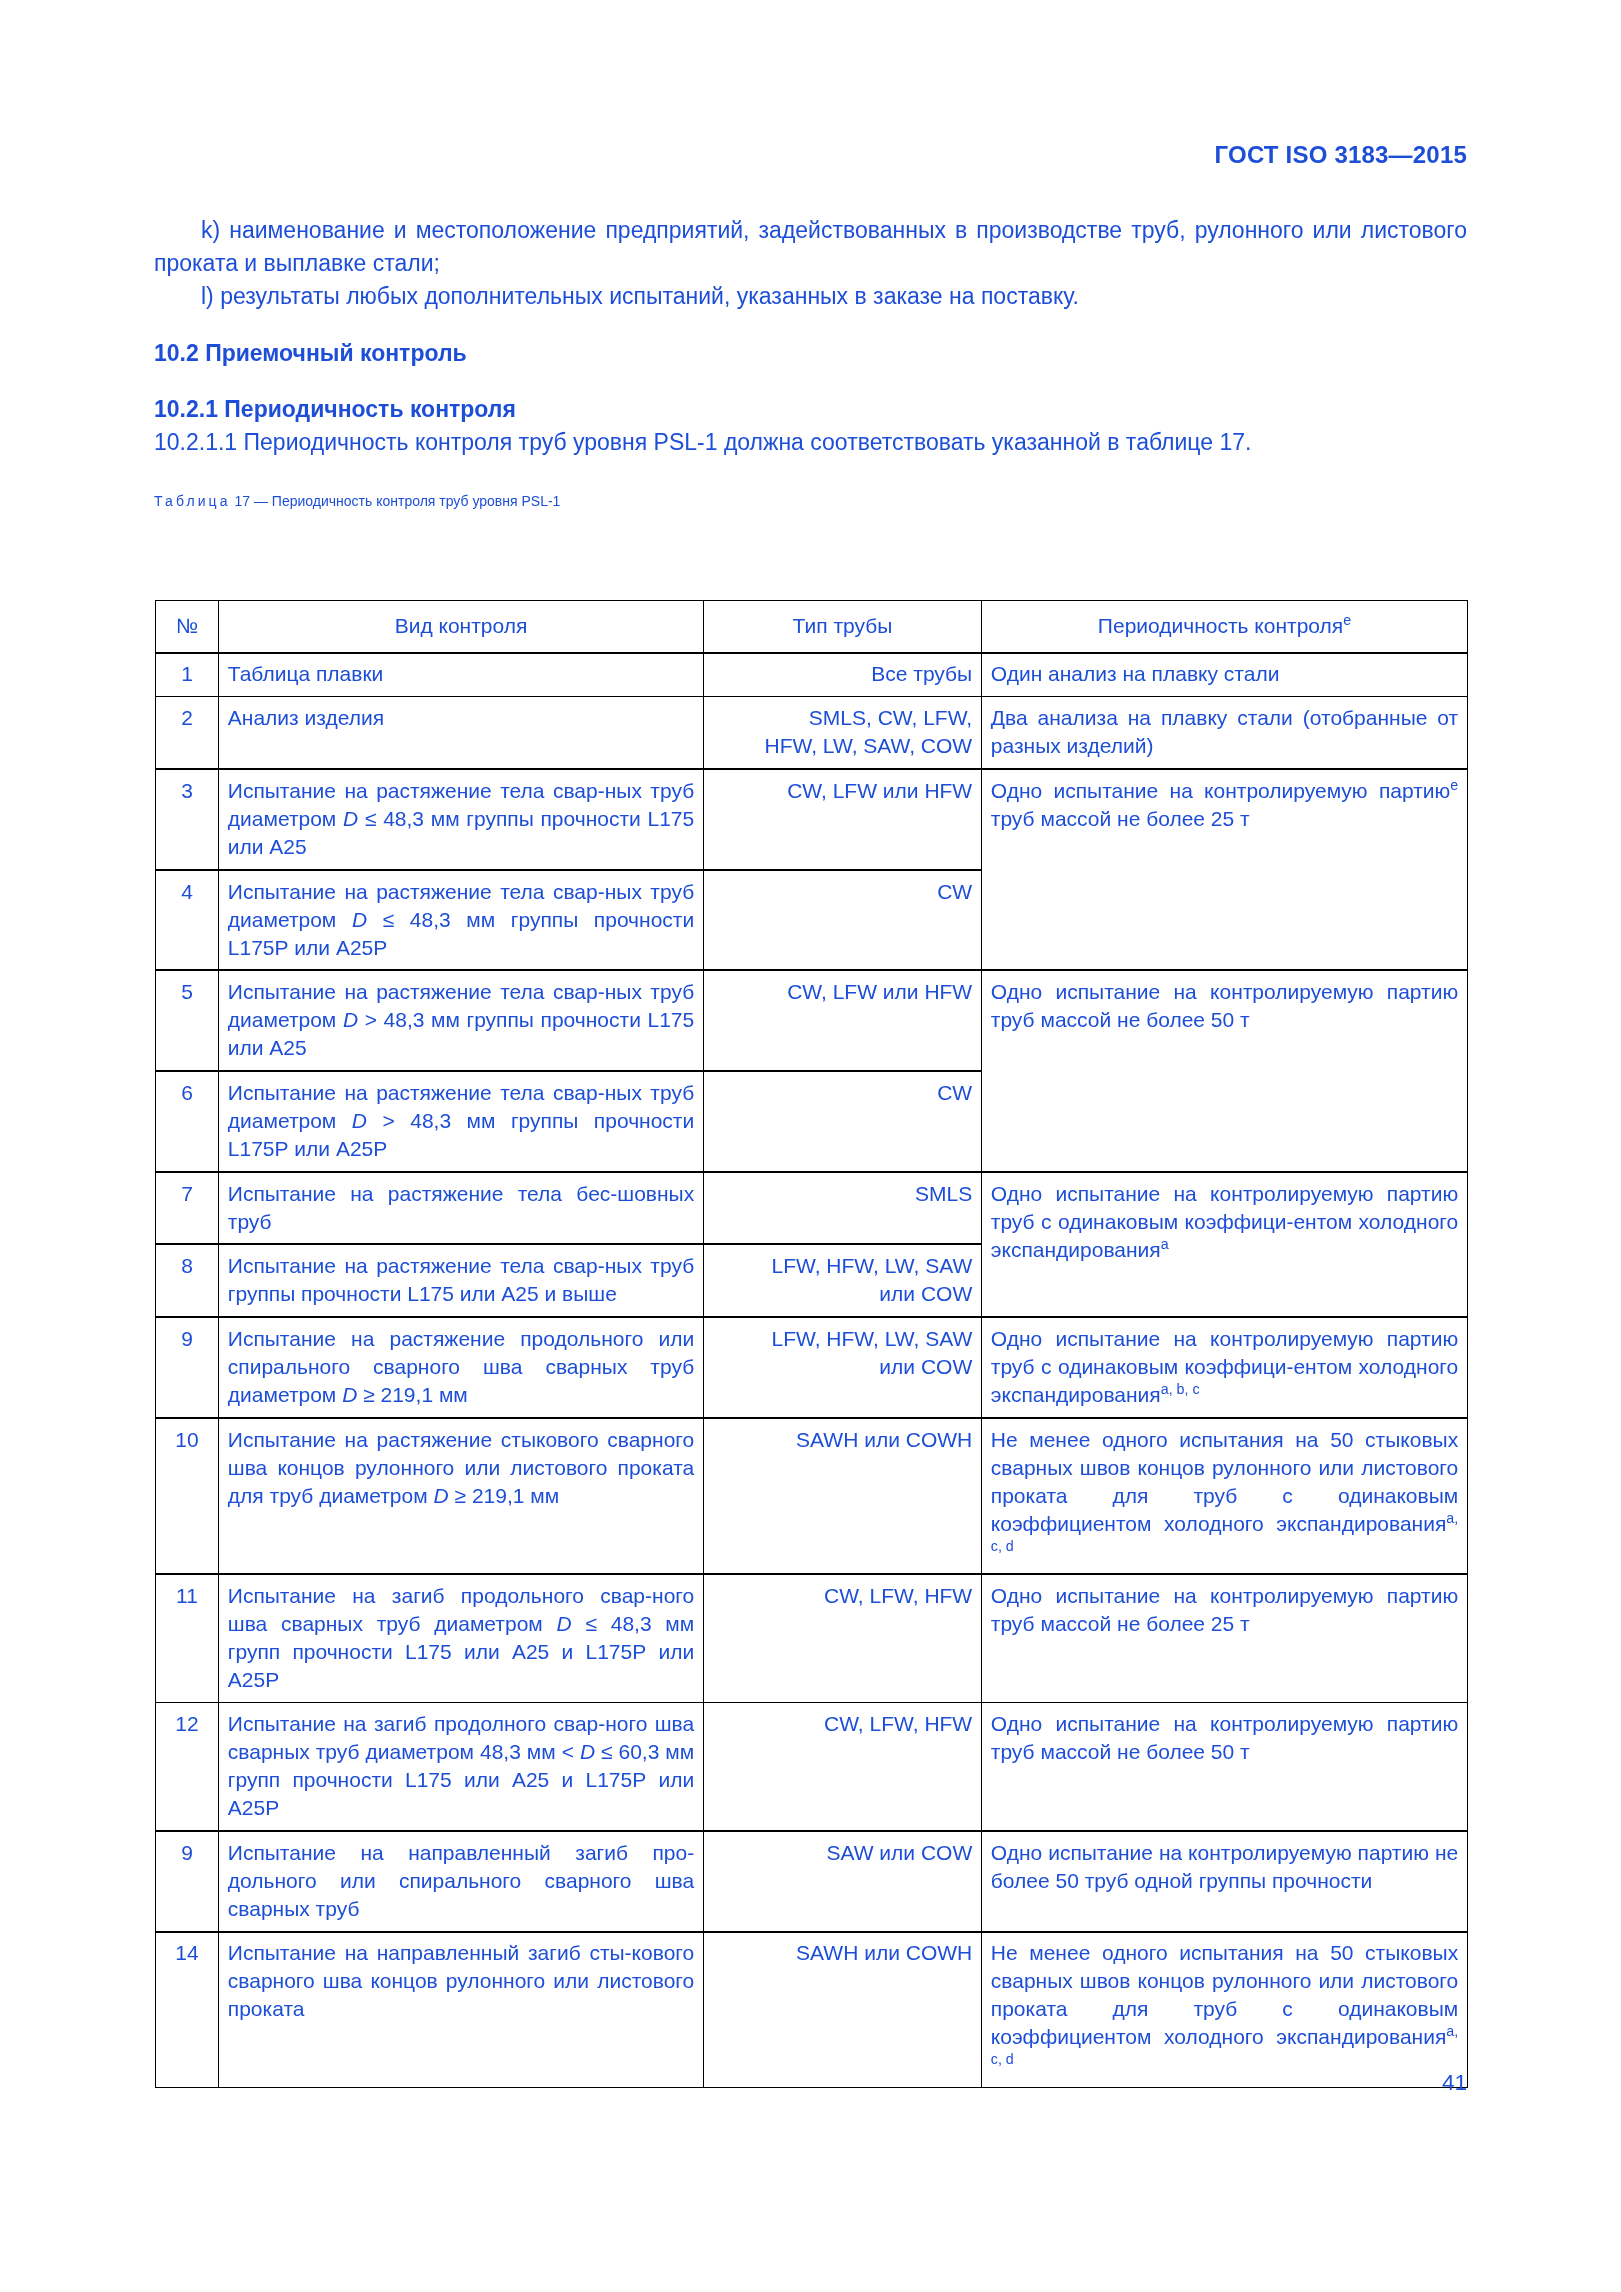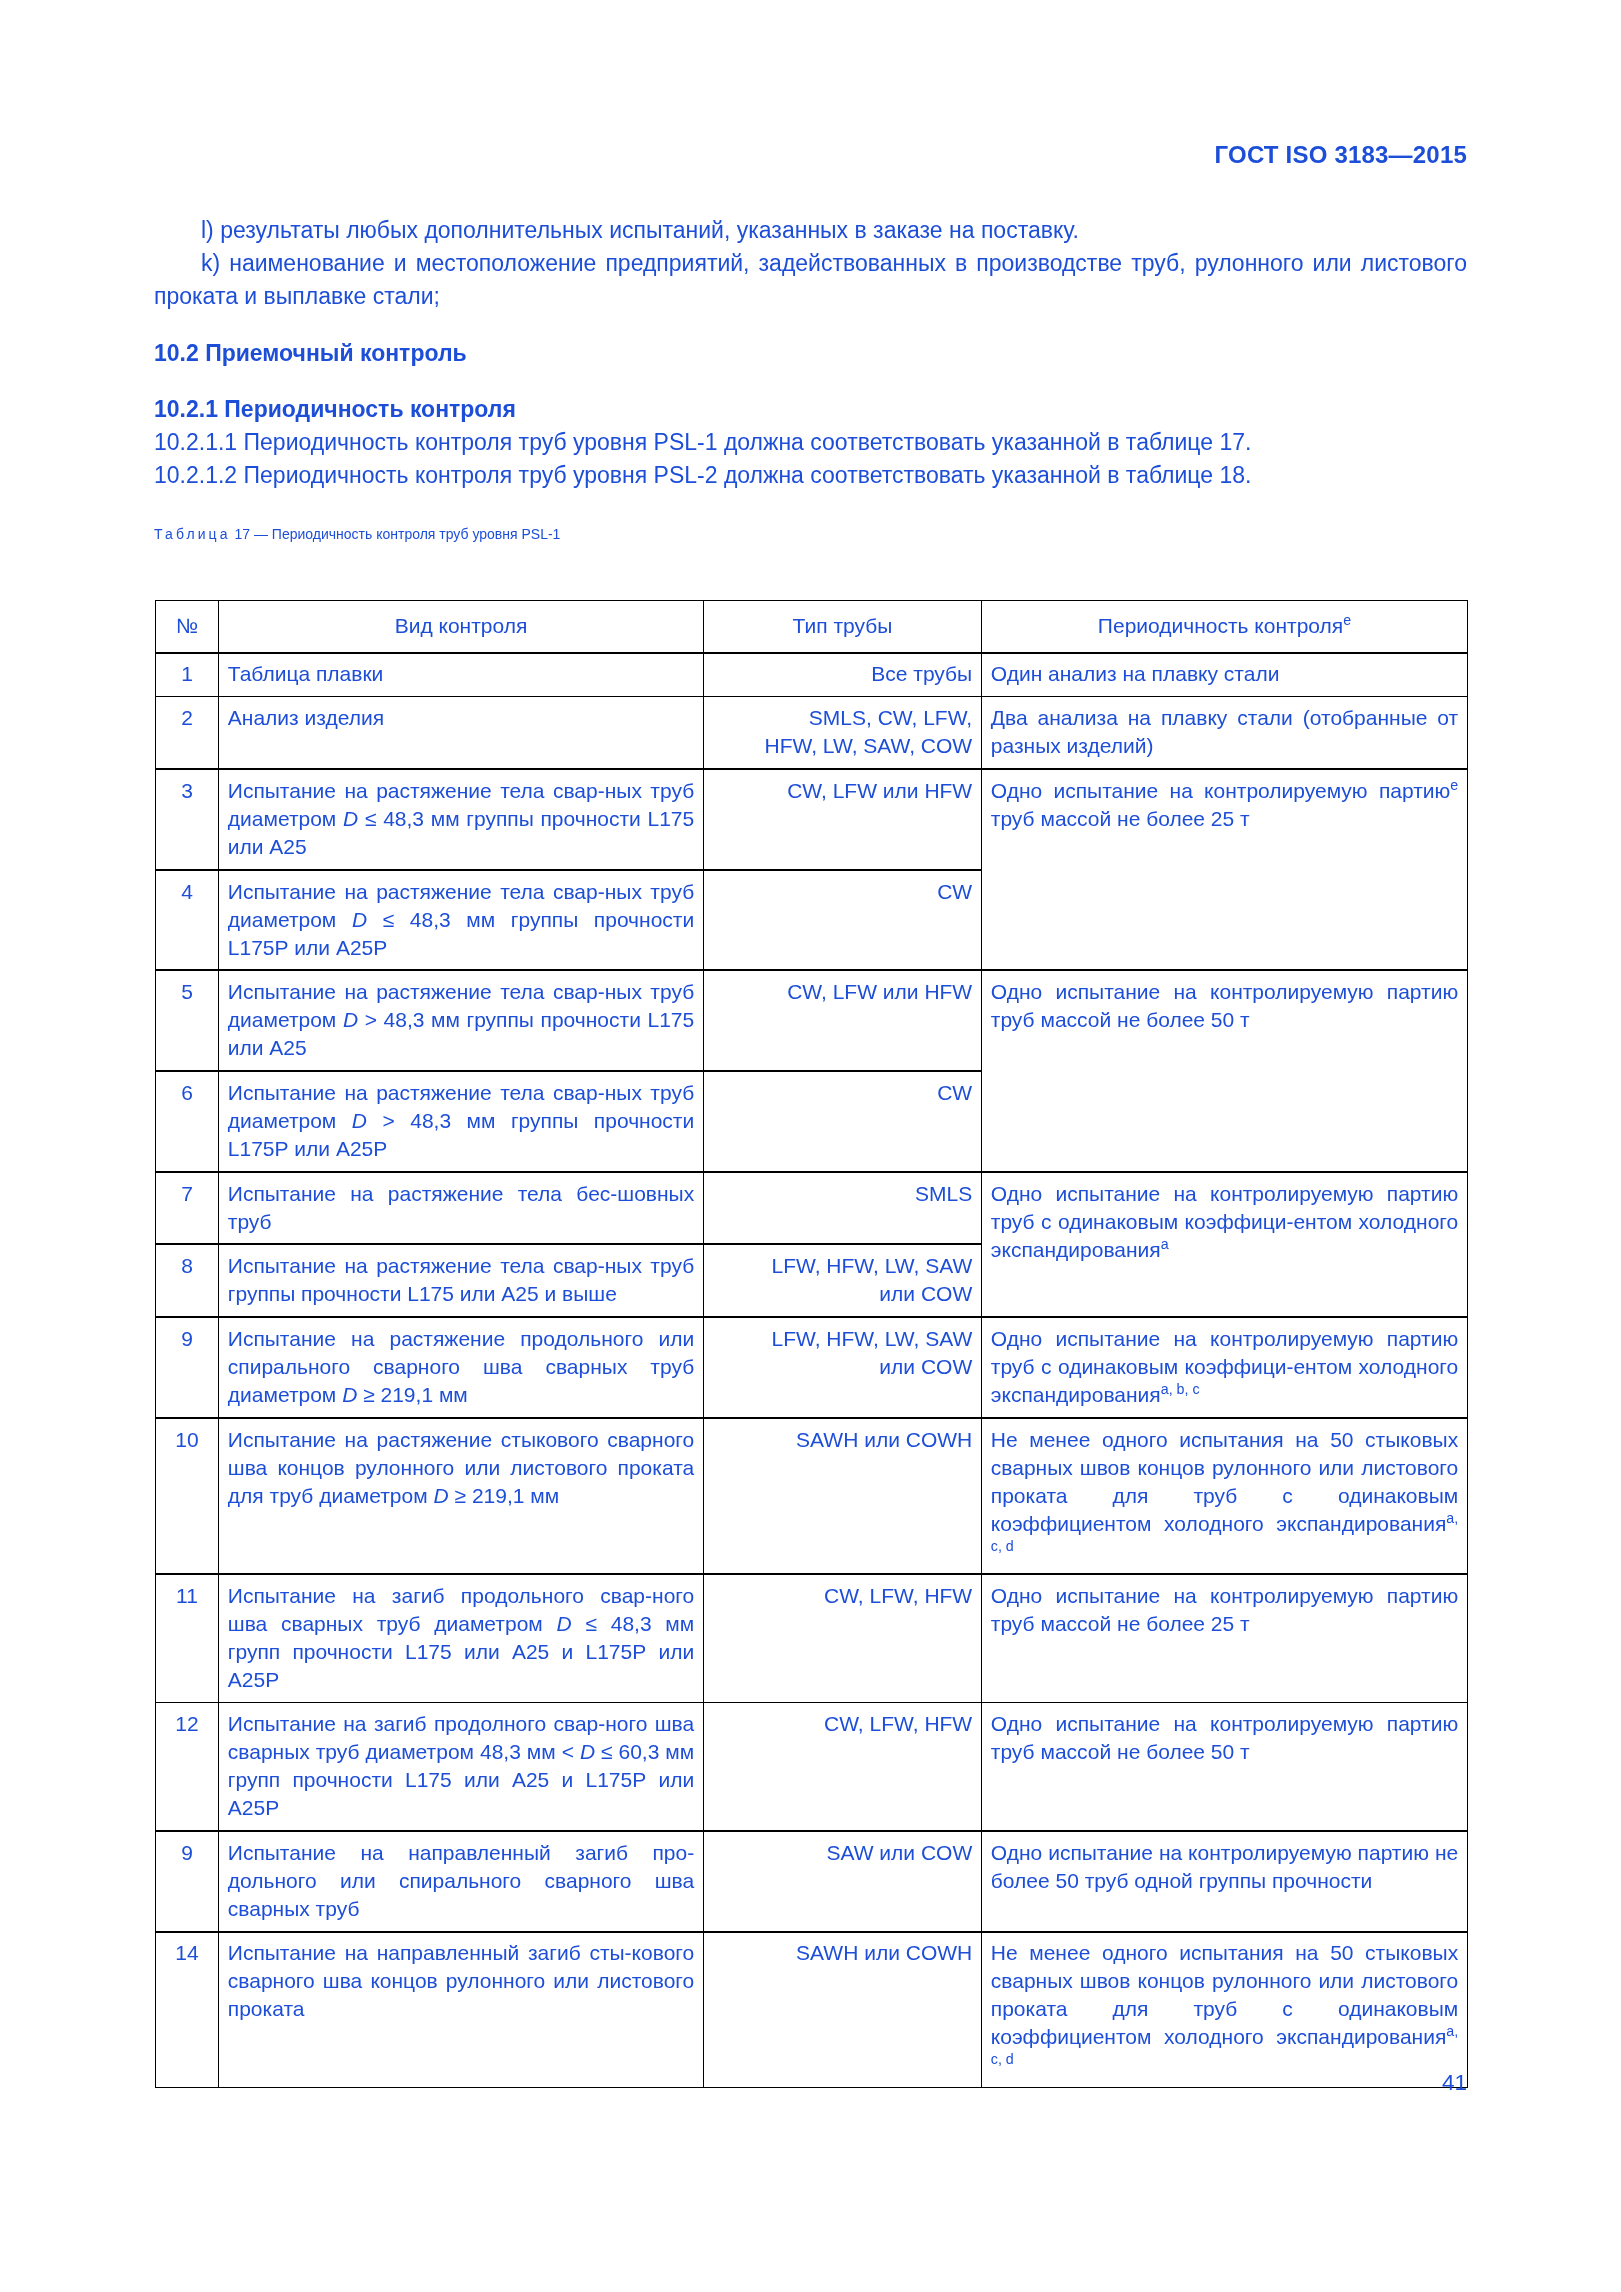--- a/index.html
+++ b/index.html
@@ -140,28 +140,27 @@
   }
 </style>
 </head>
 <body>
 
 <div class="page">
 
   <div class="running-head">ГОСТ ISO 3183—2015</div>
 
   <div class="body-block">
+    <p class="para indent">k)  наименование и местоположение предприятий, задействованных в производстве труб, рулонного или листового проката и выплавке стали;</p>
     <p class="para indent">l)  результаты любых дополнительных испытаний, указанных в заказе на поставку.</p>
-    <p class="para indent">k)  наименование и местоположение предприятий, задействованных в производстве труб, рулонного или листового проката и выплавке стали;</p>
     <div class="sp-24"></div>
     <h3 class="heading">10.2 Приемочный контроль</h3>
     <div class="sp-24"></div>
     <h3 class="heading">10.2.1 Периодичность контроля</h3>
     <p class="para noindent">10.2.1.1 Периодичность контроля труб уровня PSL-1 должна соответствовать указанной в таблице 17.</p>
-    <p class="para noindent">10.2.1.2 Периодичность контроля труб уровня PSL-2 должна соответствовать указанной в таблице 18.</p>
     <div class="sp-28"></div>
     <div class="table-caption">
       <span class="cap-word">Таблица</span><span>&nbsp;</span><span>17</span>
       <span>—</span>
       <span>Периодичность контроля труб уровня PSL-1</span>
     </div>
   </div>
 
   <div class="tbl-wrap">
     <table class="gost">

